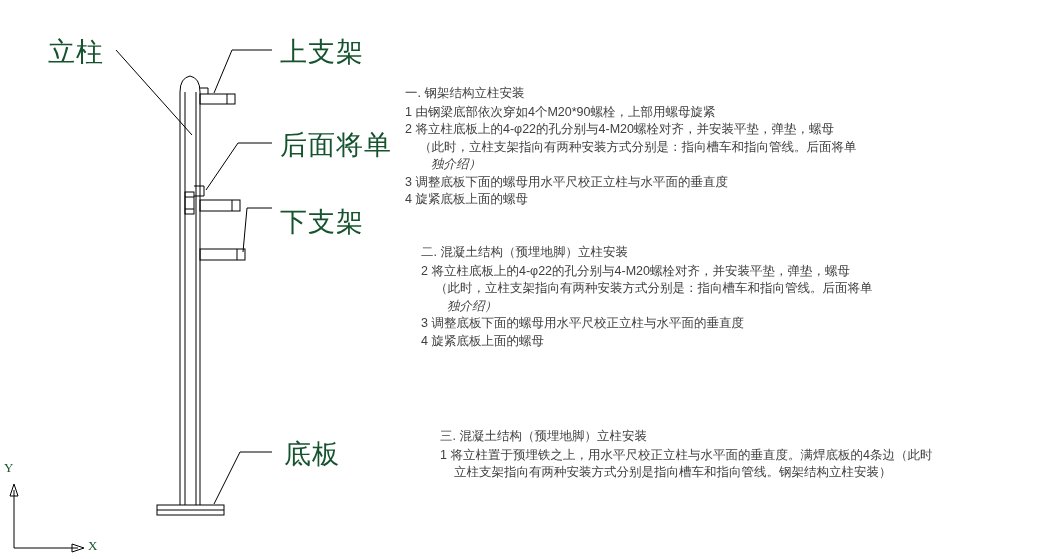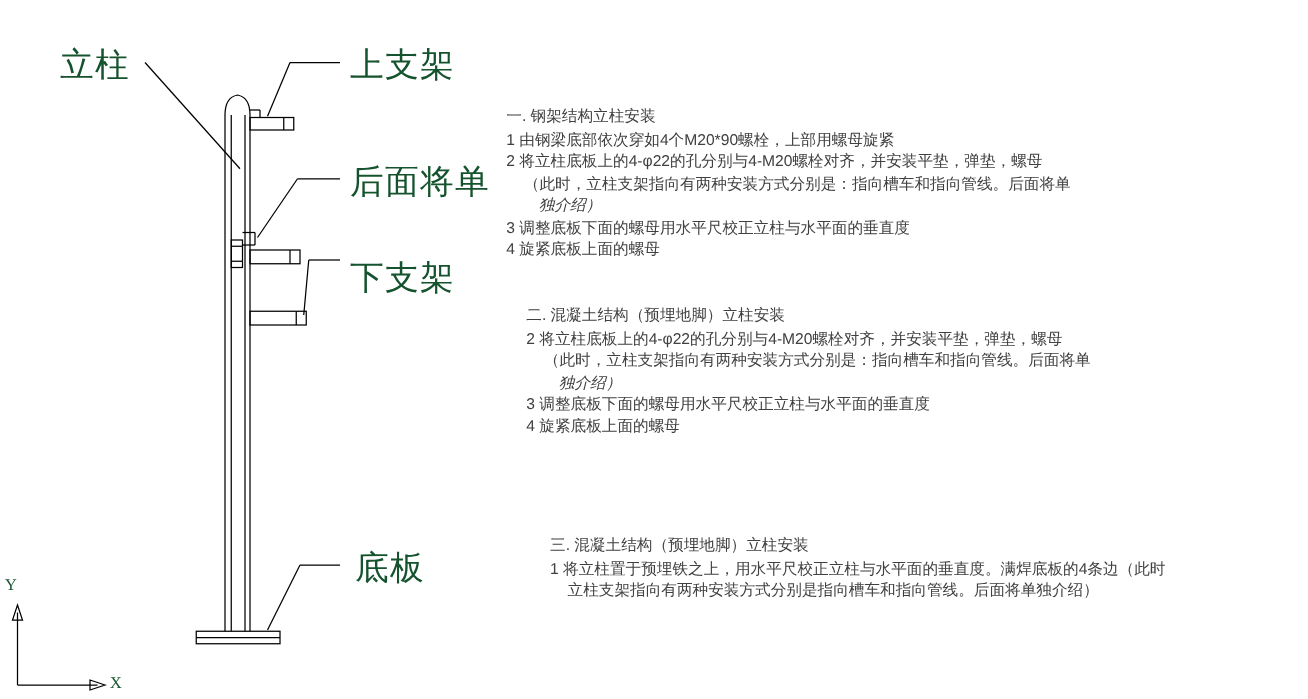--- a/index.html
+++ b/index.html
@@ -142,14 +142,14 @@
   <div class="note-line">2  将立柱底板上的4-φ22的孔分别与4-M20螺栓对齐，并安装平垫，弹垫，螺母</div>
   <div class="note-line note-indent">（此时，立柱支架指向有两种安装方式分别是：指向槽车和指向管线。后面将单</div>
   <div class="note-line note-indent2">独介绍）</div>
   <div class="note-line">3  调整底板下面的螺母用水平尺校正立柱与水平面的垂直度</div>
   <div class="note-line">4  旋紧底板上面的螺母</div>
 </div>
 
 <div class="note-block" style="left:405px; top:428px;margin-left:35px;">
   <div class="note-line note-title">三. 混凝土结构（预埋地脚）立柱安装</div>
   <div class="note-line">1  将立柱置于预埋铁之上，用水平尺校正立柱与水平面的垂直度。满焊底板的4条边（此时</div>
-  <div class="note-line note-indent">立柱支架指向有两种安装方式分别是指向槽车和指向管线。后面将单独介绍）</div>
+  <div class="note-line note-indent">立柱支架指向有两种安装方式分别是指向槽车和指向管线。钢架结构立柱安装）</div>
 </div>
 
 </body></html>

